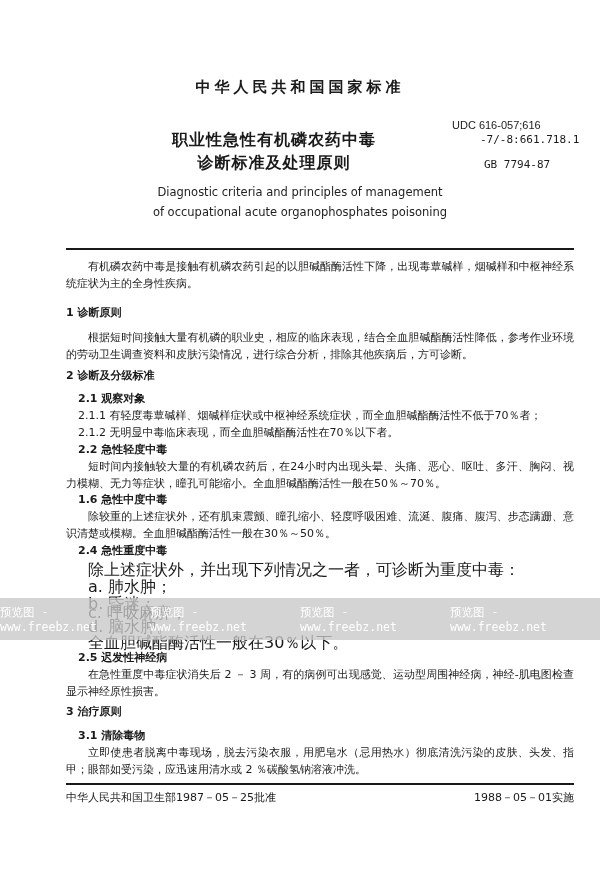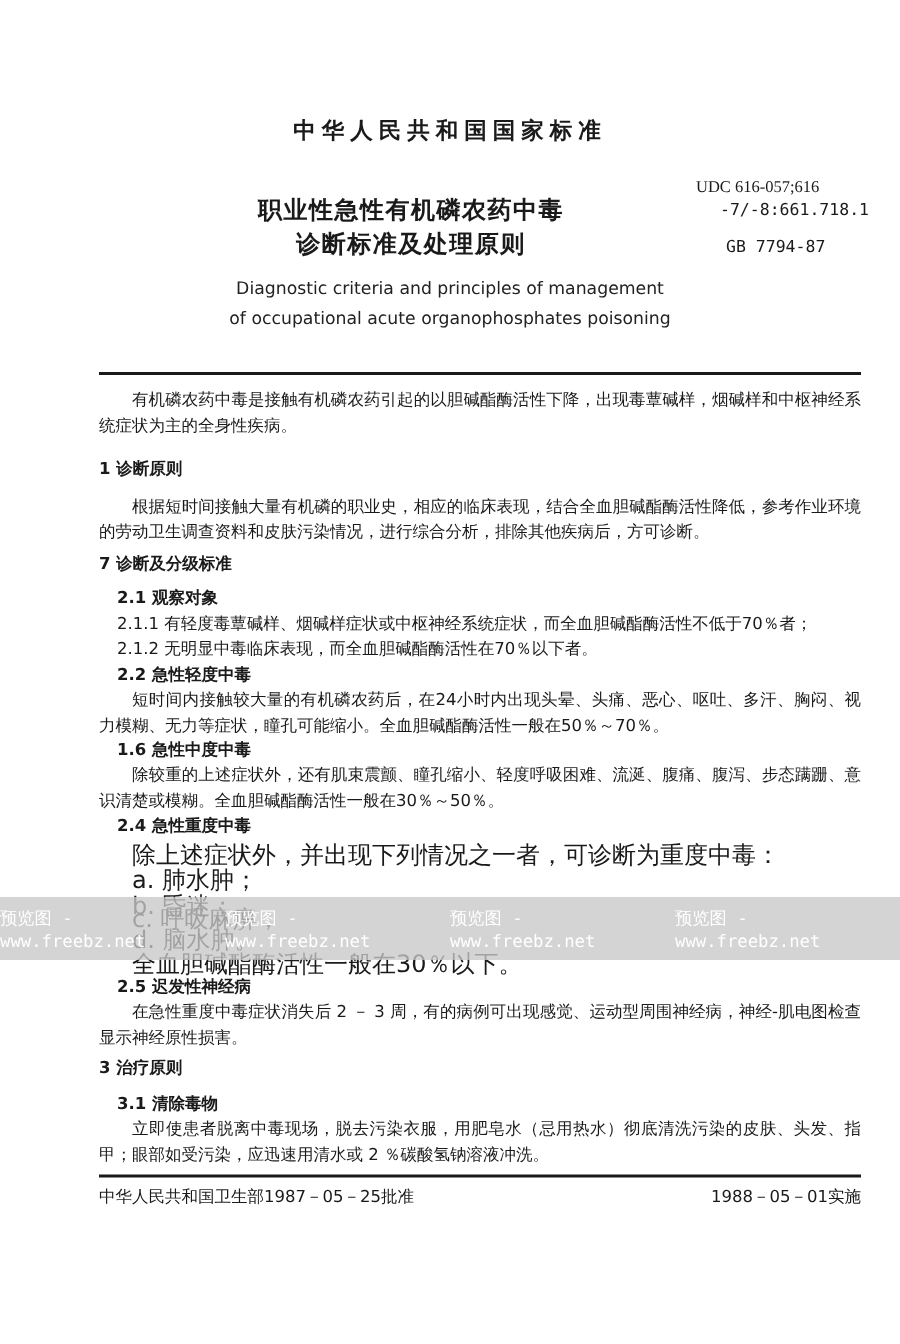--- a/index.html
+++ b/index.html
@@ -5,21 +5,21 @@
   html, body { margin: 0; padding: 0; }
   body {
     width: 600px; height: 896px; background: #ffffff; position: relative; overflow: hidden;
     font-family: "DejaVu Sans", "Liberation Sans", sans-serif; color: #1a1a1a;
   }
   .abs { position: absolute; }
   .national { left: 0; width: 600px; top: 78px; text-align: center; font-size: 15px; font-weight: bold; letter-spacing: 4px; }
   .title { left: 0; width: 548px; text-align: center; font-size: 16px; font-weight: bold; letter-spacing: 1px; }
   .t1 { top: 130px; }
   .t2 { top: 153px; }
-  .udc { left: 464px; top: 118px; font-size: 11px; line-height: 15px; font-family: Liberation Serif, serif; text-align: center; }
+  .udc { left: 452px; top: 118px; font-size: 11px; line-height: 15px; font-family: Liberation Sans, sans-serif; text-align: center; }
   .udc2 { left: 480px; top: 133px; font-size: 11px; font-family: "DejaVu Sans Mono", "Liberation Mono", monospace; }
   .gb { left: 452px; top: 158px; font-size: 11px; font-family: "DejaVu Sans Mono", "Liberation Mono", monospace; margin-left: 32px; }
   .en { left: 0; width: 600px; text-align: center; font-size: 11.5px; color: #222; }
   .en1 { top: 185px; }
   .en2 { top: 205px; }
   .rule { left: 66px; width: 508px; height: 2px; background: #1a1a1a; }
   .rule-top { top: 248px; }
   .rule-bot { top: 783px; }
   .p { left: 66px; width: 508px; font-size: 11px; line-height: 17px; text-align: justify; }
   .indent { text-indent: 22px; }
@@ -47,21 +47,21 @@
 <div class="abs en en1">Diagnostic criteria and principles of management</div>
 <div class="abs en en2">of occupational acute organophosphates poisoning</div>
 
 <div class="abs rule rule-top"></div>
 
 <div class="abs p indent" style="top:258px">有机磷农药中毒是接触有机磷农药引起的以胆碱酯酶活性下降，出现毒蕈碱样，烟碱样和中枢神经系统症状为主的全身性疾病。</div>
 
 <div class="abs h1" style="top:305px">1  诊断原则</div>
 <div class="abs p indent" style="top:329px">根据短时间接触大量有机磷的职业史，相应的临床表现，结合全血胆碱酯酶活性降低，参考作业环境的劳动卫生调查资料和皮肤污染情况，进行综合分析，排除其他疾病后，方可诊断。</div>
 
-<div class="abs h1" style="top:368px">7  诊断及分级标准</div>
+<div class="abs h1" style="top:368px">2  诊断及分级标准</div>
 <div class="abs h2" style="top:391px">2.1  观察对象</div>
 <div class="abs h2" style="top:408px; font-weight:normal">2.1.1  有轻度毒蕈碱样、烟碱样症状或中枢神经系统症状，而全血胆碱酯酶活性不低于70％者；</div>
 <div class="abs h2" style="top:425px; font-weight:normal">2.1.2  无明显中毒临床表现，而全血胆碱酯酶活性在70％以下者。</div>
 <div class="abs h2" style="top:442px">2.2  急性轻度中毒</div>
 <div class="abs p indent" style="top:458px">短时间内接触较大量的有机磷农药后，在24小时内出现头晕、头痛、恶心、呕吐、多汗、胸闷、视力模糊、无力等症状，瞳孔可能缩小。全血胆碱酯酶活性一般在50％～70％。</div>
 
 <div class="abs h2" style="top:492px">1.6  急性中度中毒</div>
 <div class="abs p indent" style="top:508px">除较重的上述症状外，还有肌束震颤、瞳孔缩小、轻度呼吸困难、流涎、腹痛、腹泻、步态蹒跚、意识清楚或模糊。全血胆碱酯酶活性一般在30％～50％。</div>
 
 <div class="abs h2" style="top:543px">2.4  急性重度中毒</div>

